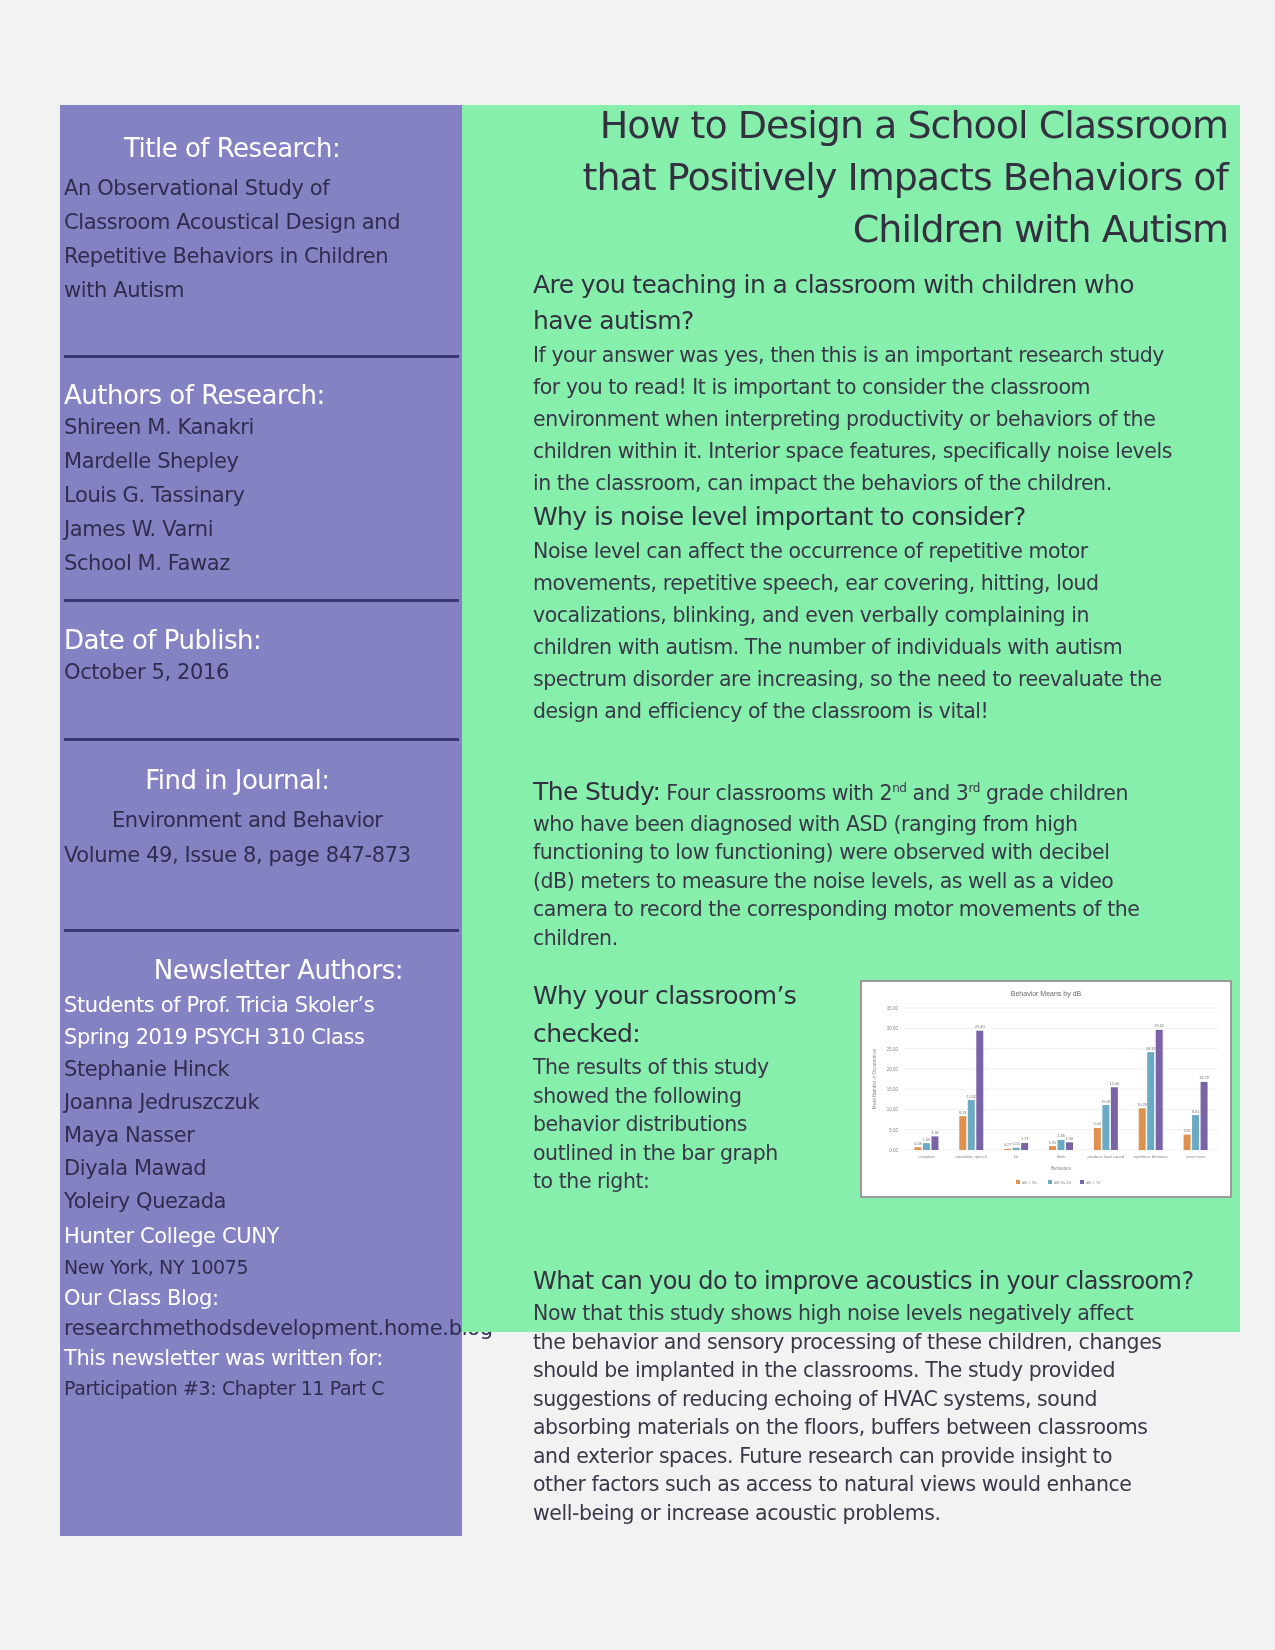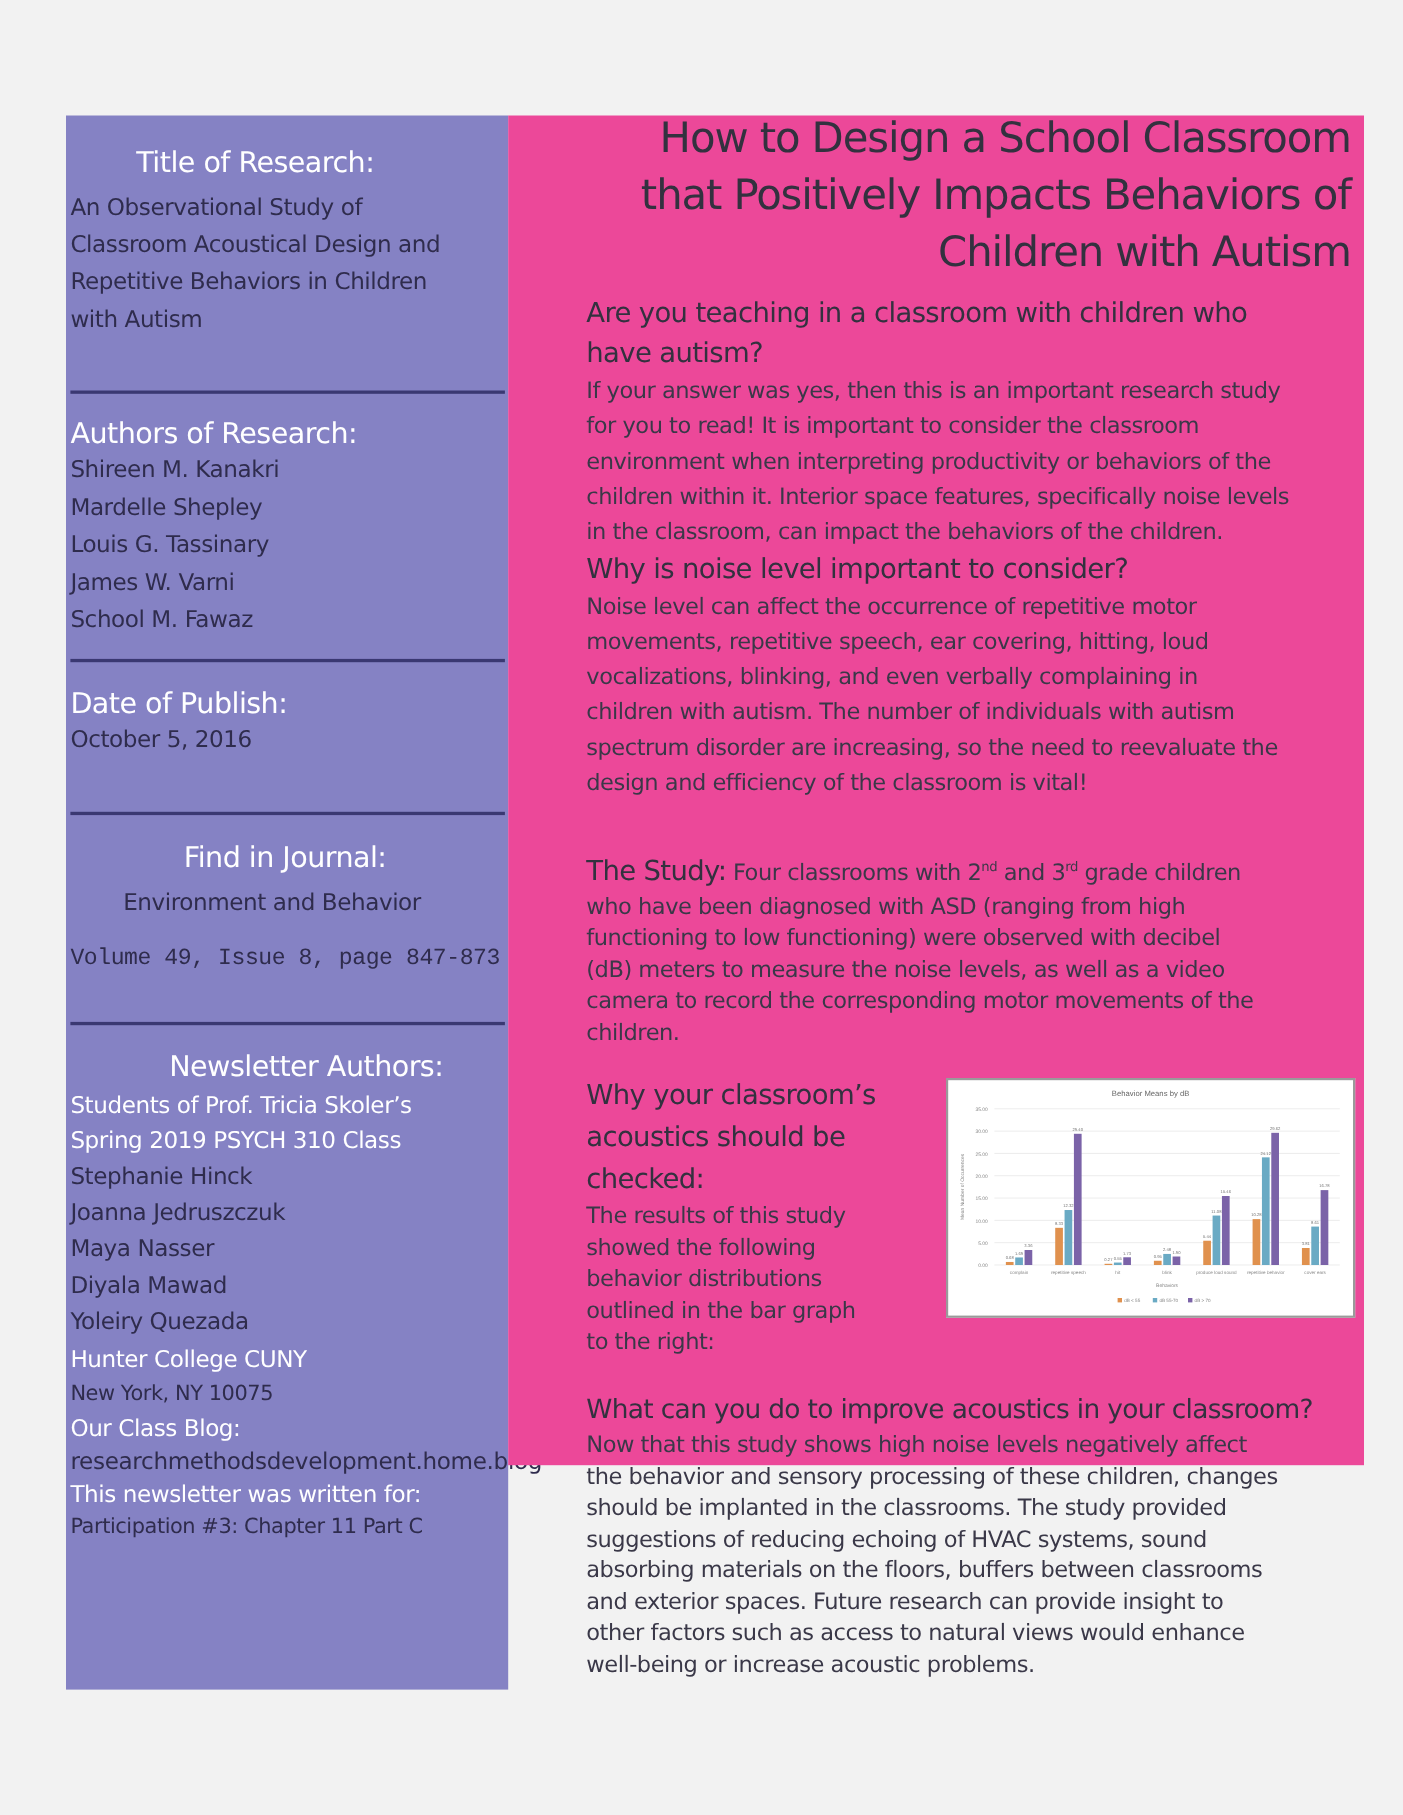--- a/index.html
+++ b/index.html
@@ -1,18 +1,18 @@
 <!DOCTYPE html>
 <html><head>
 <meta charset="utf-8">
 <style>
   html,body{margin:0;padding:0;}
   body{width:1275px;height:1650px;background:#f2f2f2;position:relative;overflow:hidden;font-family:"DejaVu Sans","Liberation Sans",sans-serif;color:#2f2d44;}
   .sidebar{position:absolute;left:60px;top:105px;width:402px;height:1431px;background:#8582c4;}
-  .main{position:absolute;left:462px;top:105px;width:778px;height:1227px;background:#ec4899;}
+  .main{position:absolute;left:462px;top:105px;width:778px;height:1227px;background:#86efac;}
   .sb-inner{position:absolute;left:4px;top:0;width:392px;}
   .sb-h{color:#ffffff;font-size:26px;letter-spacing:-0.5px;margin:0;text-align:center;}
   .sb-t{color:#2f2c4d;font-size:21px;letter-spacing:-0.4px;margin:0;line-height:34px;}
   .sb-w{color:#ffffff;font-size:21px;letter-spacing:-0.4px;margin:0;line-height:32px;}
   .sb-s{font-size:19px;}
   .rule{height:3px;background:#3a3872;width:395px;position:absolute;left:0;}
   .sec{position:absolute;left:0;}
   .title{position:absolute;right:12px;top:0;width:700px;text-align:right;font-size:38px;line-height:52px;letter-spacing:-1px;color:#33313f;margin:0;}
   .h2{font-size:25px;letter-spacing:-0.6px;color:#33313f;margin:0;line-height:36px;}
   .p{font-size:20.5px;letter-spacing:-0.45px;color:#3a3848;margin:0;line-height:32px;}
@@ -50,21 +50,21 @@
 
     <div class="sec" style="top:520px;">
       <p class="sb-h">Date of Publish:</p>
       <p class="sb-t" style="margin-top:0;">October 5, 2016</p>
     </div>
     <div class="rule" style="top:633px;"></div>
 
     <div class="sec" style="top:660px;">
       <p class="sb-h">Find in Journal:</p>
       <p class="sb-t" style="margin-top:8px;margin-left:48px;">Environment and Behavior</p>
-      <p class="sb-t" style="margin-top:18px;font-family:Liberation Mono, monospace;">Volume 49, Issue 8, page 847-873</p>
+      <p class="sb-t" style="margin-top:1px;">Volume 49, Issue 8, page 847-873</p>
     </div>
     <div class="rule" style="top:824px;"></div>
 
     <div class="sec" style="top:850px;">
       <p class="sb-h">Newsletter Authors:</p>
       <div style="margin-top:4px;">
         <p class="sb-w">Students of Prof. Tricia Skoler’s</p>
         <p class="sb-w">Spring 2019 PSYCH 310 Class</p>
       </div>
       <p class="sb-t" style="line-height:33px;">Stephanie Hinck</p>
@@ -110,21 +110,20 @@
     <p class="p2" style="line-height:34px;"><span class="h2" style="font-size:25px;">The Study:</span><span> Four classrooms with 2</span><sup>nd</sup><span> and 3</span><sup>rd</sup><span> grade children</span></p>
     <p class="p2">who have been diagnosed with ASD (ranging from high</p>
     <p class="p2">functioning to low functioning) were observed with decibel</p>
     <p class="p2">(dB) meters to measure the noise levels, as well as a video</p>
     <p class="p2">camera to record the corresponding motor movements of the</p>
     <p class="p2">children.</p>
   </div>
 
   <div class="blk" style="top:872px;width:300px;">
     <p class="h2" style="line-height:38px;">Why your classroom’s</p>
-    <p class="h2" style="line-height:38px;">acoustics should be</p>
     <p class="h2" style="line-height:38px;">checked:</p>
     <p class="p2">The results of this study</p>
     <p class="p2">showed the following</p>
     <p class="p2">behavior distributions</p>
     <p class="p2">outlined in the bar graph</p>
     <p class="p2">to the right:</p>
   </div>
 
   <div class="chartbox">
     <svg id="chart" width="368" height="214">

